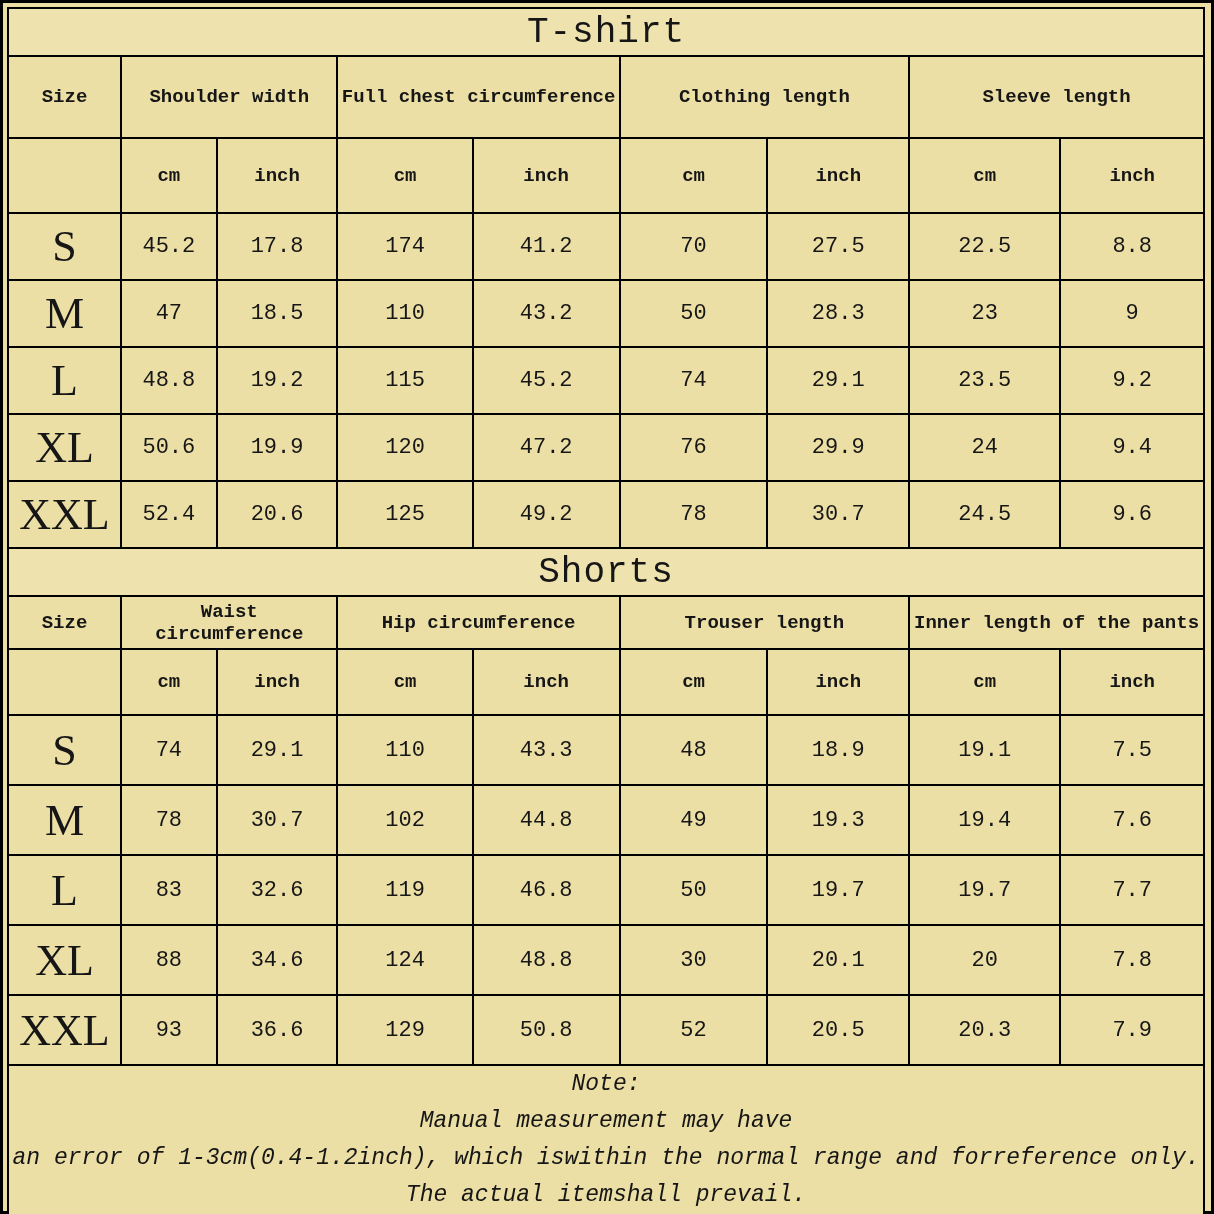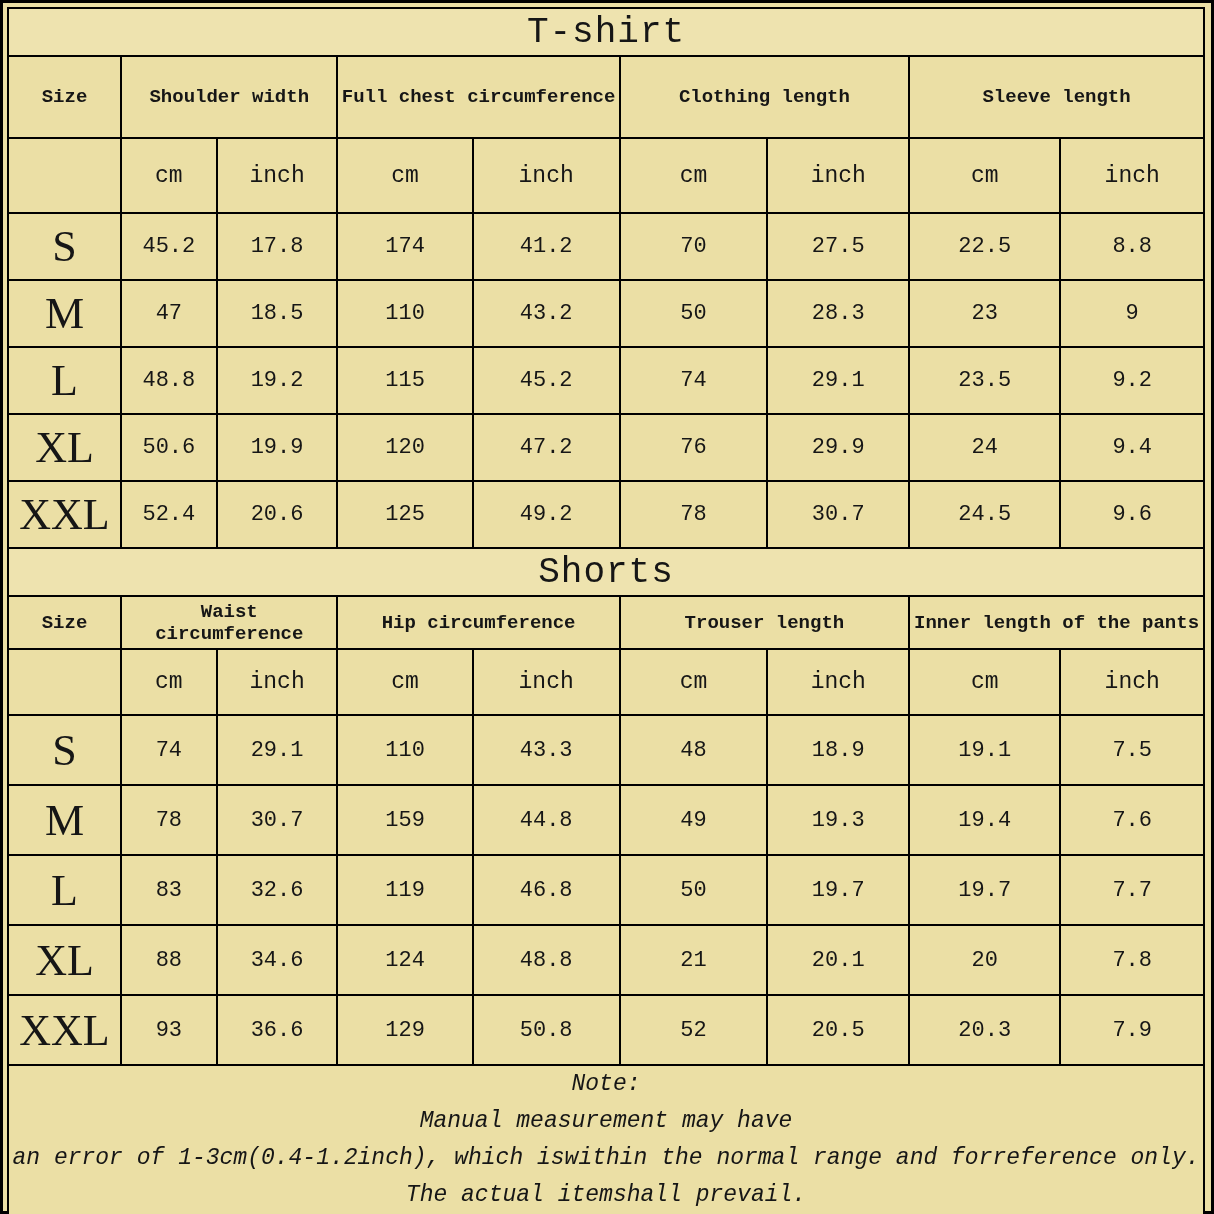--- a/index.html
+++ b/index.html
@@ -41,21 +41,21 @@
   tr.group-row-t { height: 82px; }
   tr.group-row-s { height: 53px; }
   tr.group-row-t th, tr.group-row-s th {
     font-size: 19px;
     font-weight: 700;
     border-radius: 31px;
   }
   th.size-head { font-size: 19px; font-weight: 700; }
   tr.unit-row-t { height: 75px; }
   tr.unit-row-s { height: 66px; }
-  tr.unit-row-t td, tr.unit-row-s td { font-size: 23px; font-weight: 400; }
+  tr.unit-row-t td, tr.unit-row-s td { font-size: 19px; font-weight: 700; }
   tbody.data-t tr { height: 67px; }
   tbody.data-s tr { height: 70px; }
   td.size-cell {
     font-family: "Liberation Serif", "DejaVu Serif", serif;
     font-size: 44px;
     font-weight: 400;
   }
   td.value-cell { font-size: 22px; }
   tr.note-row { height: 142px; font-style: italic; }
   td.note-cell { font-size: 23px; line-height: 37px; white-space: nowrap; }
@@ -200,21 +200,21 @@
           <td class="value-cell">43.3</td>
           <td class="value-cell">48</td>
           <td class="value-cell">18.9</td>
           <td class="value-cell">19.1</td>
           <td class="value-cell">7.5</td>
         </tr>
         <tr>
           <td class="size-cell">M</td>
           <td class="value-cell">78</td>
           <td class="value-cell">30.7</td>
-          <td class="value-cell">159</td>
+          <td class="value-cell">102</td>
           <td class="value-cell">44.8</td>
           <td class="value-cell">49</td>
           <td class="value-cell">19.3</td>
           <td class="value-cell">19.4</td>
           <td class="value-cell">7.6</td>
         </tr>
         <tr>
           <td class="size-cell">L</td>
           <td class="value-cell">83</td>
           <td class="value-cell">32.6</td>
@@ -224,21 +224,21 @@
           <td class="value-cell">19.7</td>
           <td class="value-cell">19.7</td>
           <td class="value-cell">7.7</td>
         </tr>
         <tr>
           <td class="size-cell">XL</td>
           <td class="value-cell">88</td>
           <td class="value-cell">34.6</td>
           <td class="value-cell">124</td>
           <td class="value-cell">48.8</td>
-          <td class="value-cell">21</td>
+          <td class="value-cell">30</td>
           <td class="value-cell">20.1</td>
           <td class="value-cell">20</td>
           <td class="value-cell">7.8</td>
         </tr>
         <tr>
           <td class="size-cell">XXL</td>
           <td class="value-cell">93</td>
           <td class="value-cell">36.6</td>
           <td class="value-cell">129</td>
           <td class="value-cell">50.8</td>

